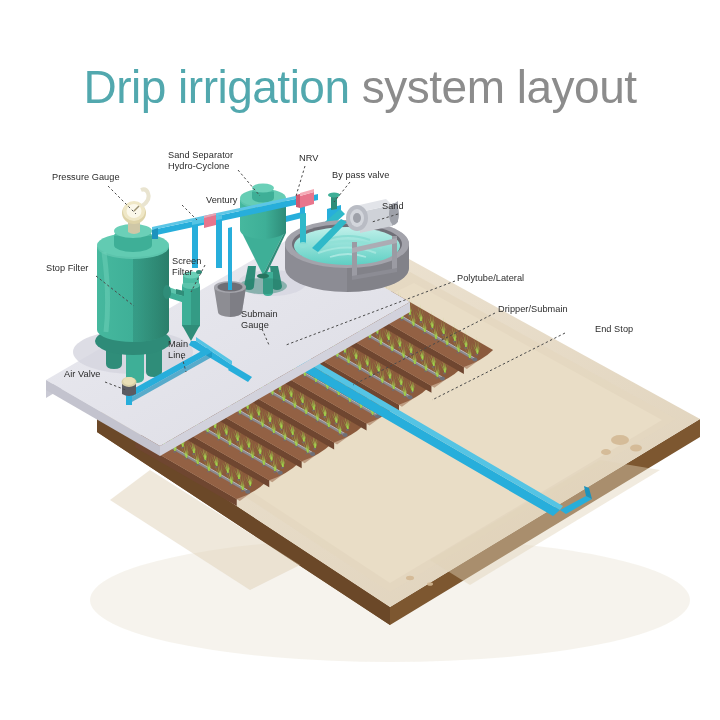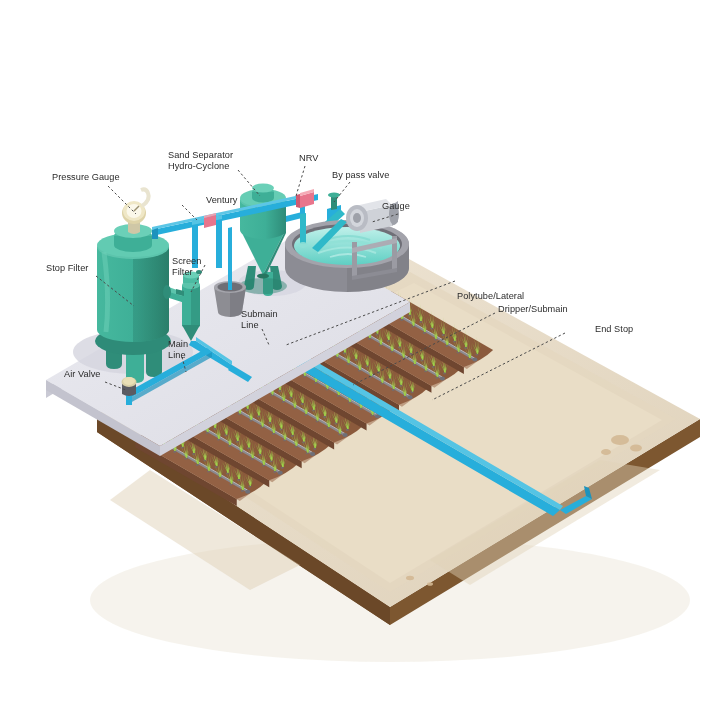--- a/index.html
+++ b/index.html
@@ -25,20 +25,23 @@
   }
 
   svg{position:absolute;left:0;top:0;width:720px;height:720px;overflow:visible;}
   #scene{pointer-events:none;}
 </style>
 </head>
 <body>
 
 <div id="stage">
 
+  <div class="title">
+    <span class="t-teal">Drip irrigation</span><span class="t-gray"> system layout</span>
+  </div>
 
   <svg id="scene" viewBox="0 0 720 720">
     <defs>
       <linearGradient id="gTank" x1="0" y1="0" x2="1" y2="0">
         <stop offset="0%" stop-color="#46b89e"></stop>
         <stop offset="55%" stop-color="#3eaf97"></stop>
         <stop offset="100%" stop-color="#2e8b78"></stop>
       </linearGradient>
       <linearGradient id="gTankR" x1="0" y1="0" x2="1" y2="0">
         <stop offset="0%" stop-color="#2f8d79"></stop>
@@ -2242,23 +2245,23 @@
       <div class="lbl" style="left: 52px; top: 172px;">Pressure Gauge</div>
       <div class="lbl" style="left: 46px; top: 263px;">Stop Filter</div>
       <div class="lbl" style="left: 64px; top: 369px;">Air Valve</div>
       <div class="lbl" style="left: 158px; top: 195px; margin-left: 48px;">Ventury</div>
       <div class="lbl" style="left: 172px; top: 256px;">Screen
 Filter</div>
       <div class="lbl" style="left: 168px; top: 150px;">Sand Separator
 Hydro-Cyclone</div>
       <div class="lbl" style="left: 299px; top: 153px;">NRV</div>
       <div class="lbl" style="left: 332px; top: 170px;">By pass valve</div>
-      <div class="lbl" style="left: 382px; top: 201px;">Gauge</div>
+      <div class="lbl" style="left: 382px; top: 201px;">Sand</div>
       <div class="lbl" style="left: 168px; top: 339px;">Main
 Line</div>
       <div class="lbl" style="left: 241px; top: 309px;">Submain
-Line</div>
-      <div class="lbl" style="left: 457px; top: 291px;">Polytube/Lateral</div>
+Gauge</div>
+      <div class="lbl" style="left: 457px; top: 273px;">Polytube/Lateral</div>
       <div class="lbl" style="left: 498px; top: 304px;">Dripper/Submain</div>
       <div class="lbl" style="left: 567px; top: 324px; margin-left: 28px;">End Stop</div>
     </div>
 
 </div>
 
 </body></html>

